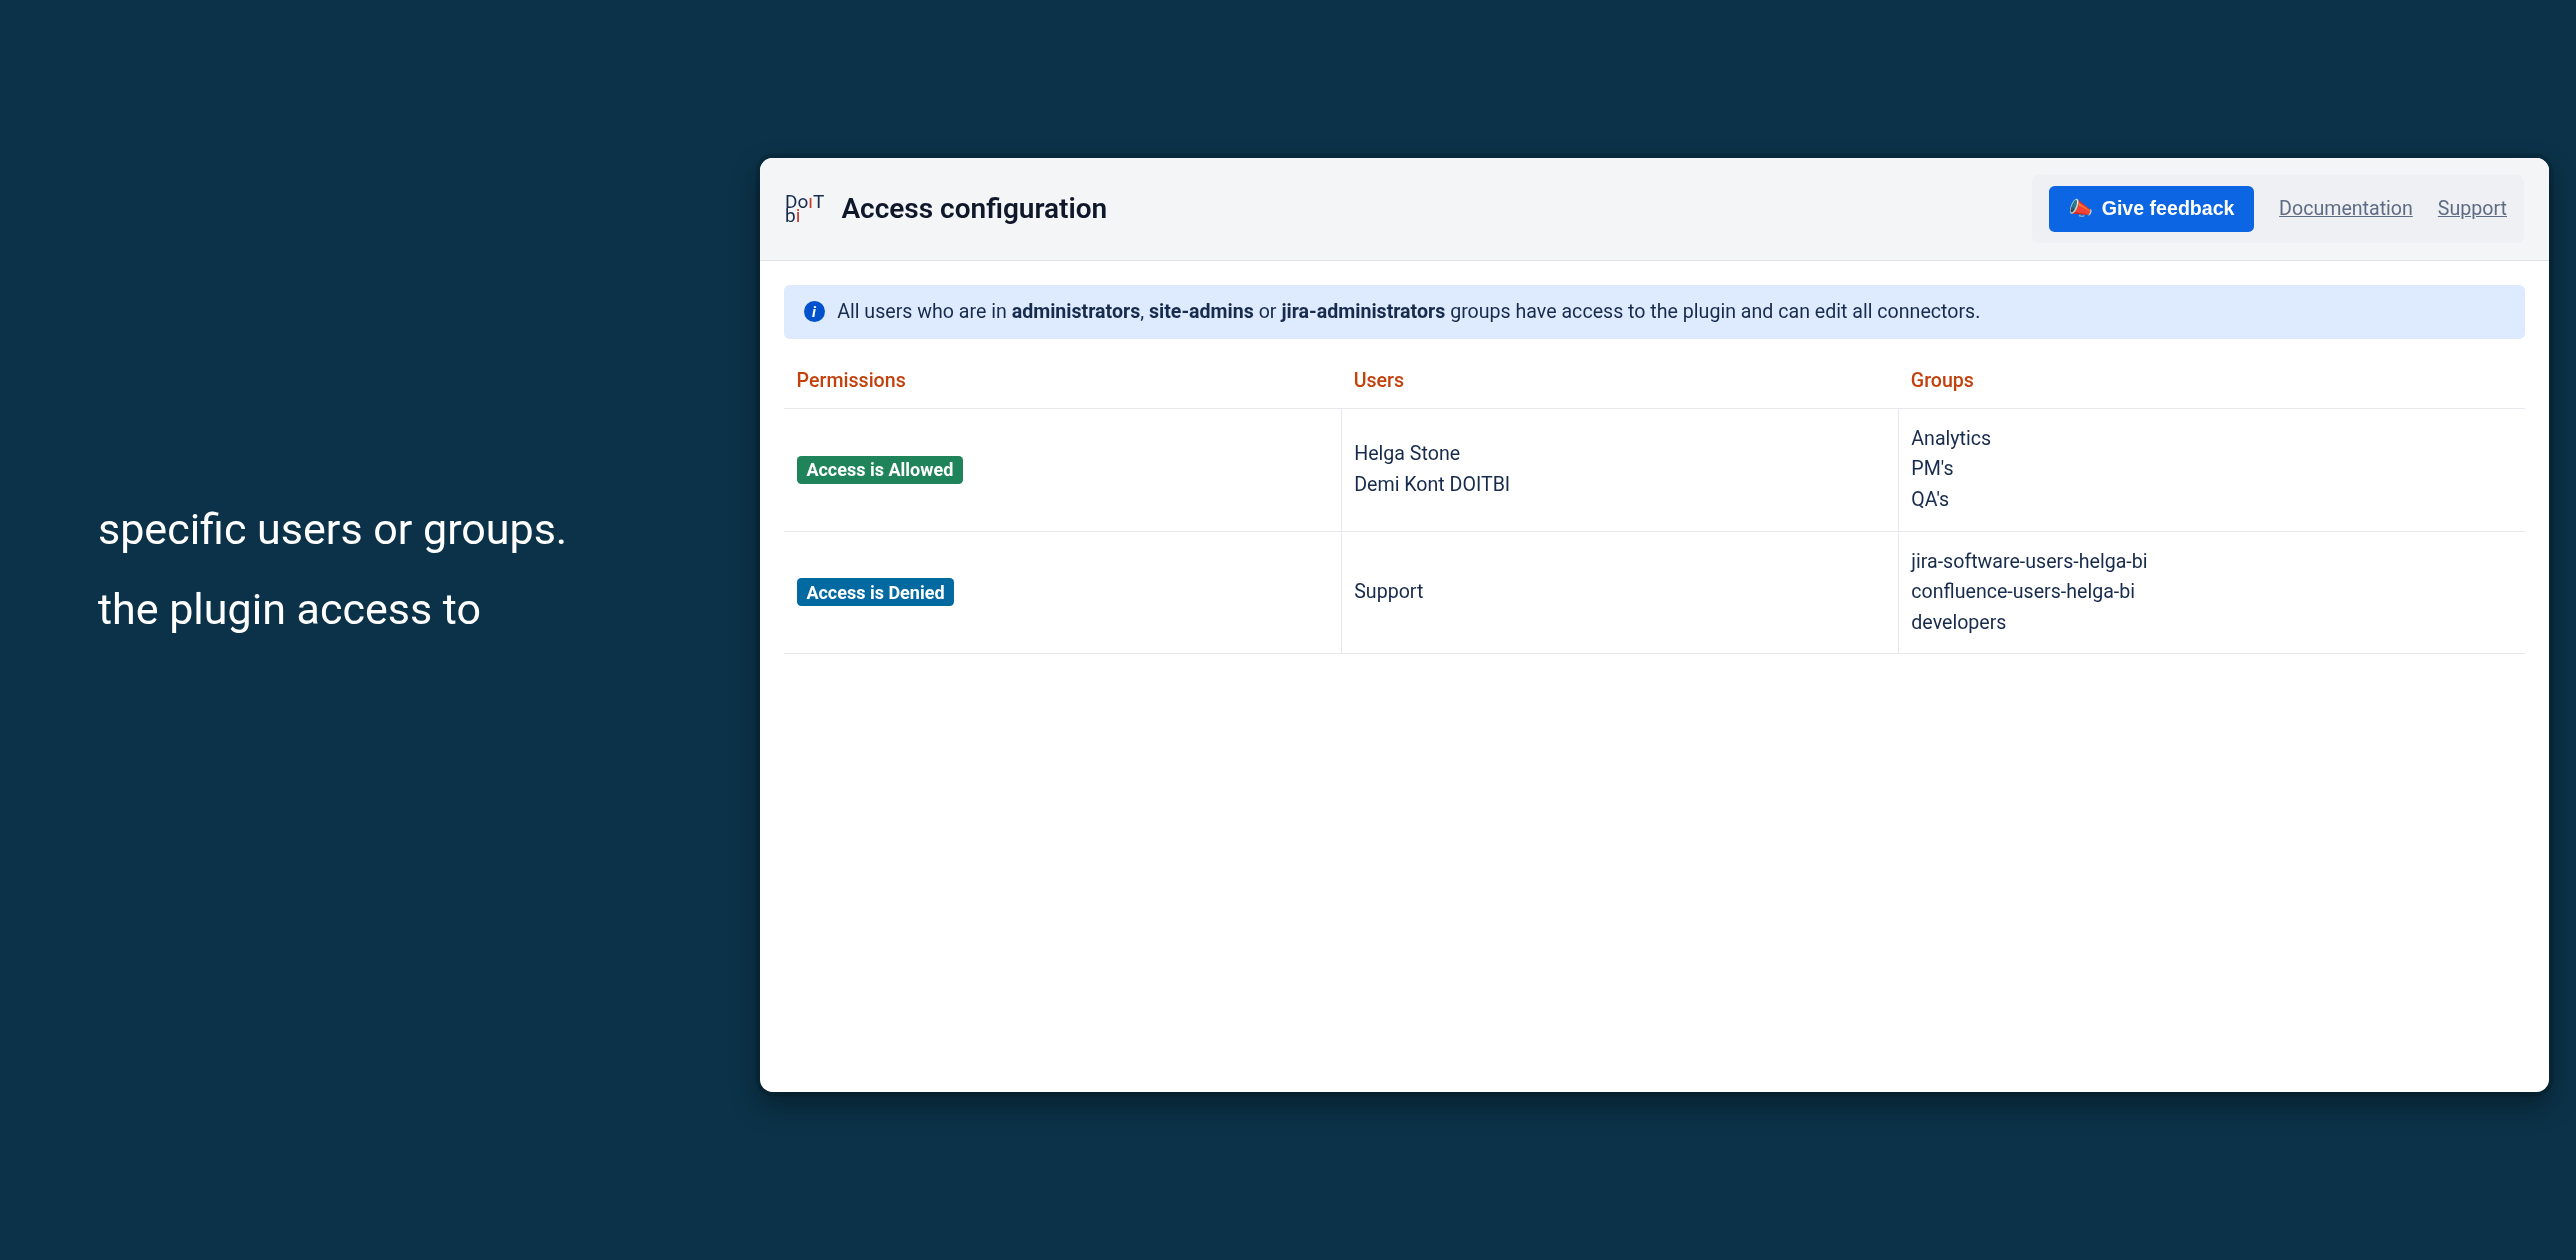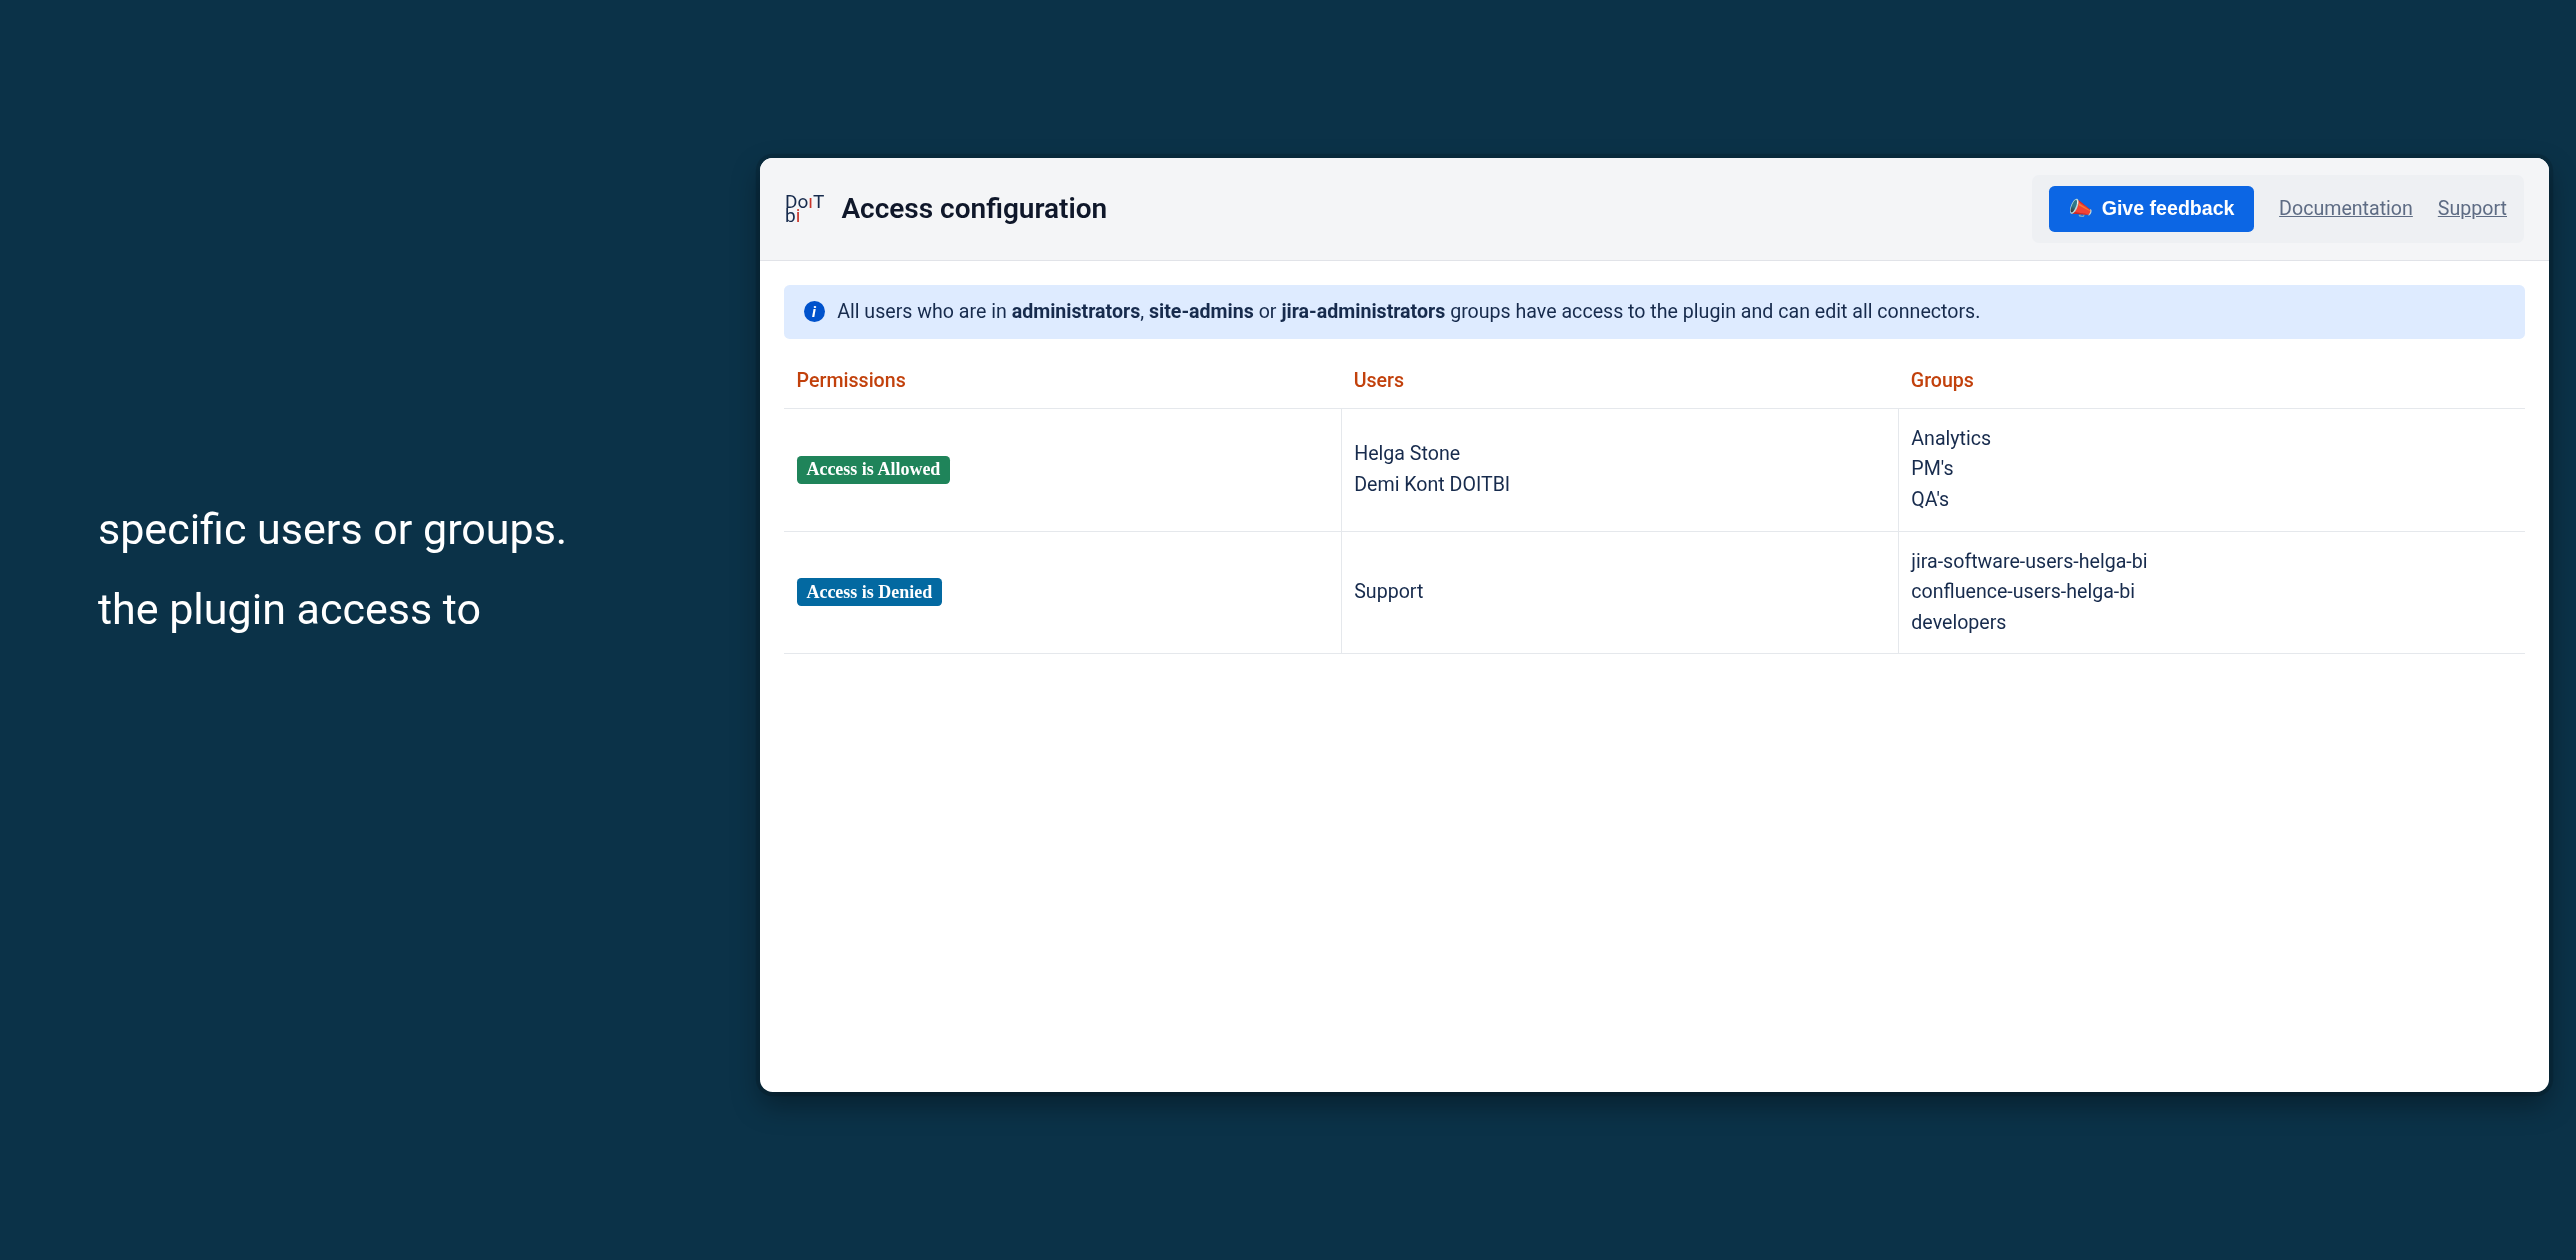--- a/index.html
+++ b/index.html
@@ -123,21 +123,21 @@
     border-bottom: 1.4px solid #e5e8ec;
   }
   td {
     padding: 15.4px 12.6px;
     vertical-align: middle;
     border-bottom: 1.4px solid #e5e8ec;
     border-left: 1.4px solid #e5e8ec;
     font-size: 19.6px;
     color: #172b4d;
   }
-  td:first-child { border-left: none; font-family: Liberation Serif, serif; }
+  td:first-child { border-left: none; }
   .cell-line { line-height: 1.55; }
   .badge {
     display: inline-block;
     color: #fff;
     font-size: 18px;
     font-weight: 700;
     padding: 3.5px 9.8px;
     border-radius: 4.2px;
   }
   .badge-allow { background: #1f845a; }

